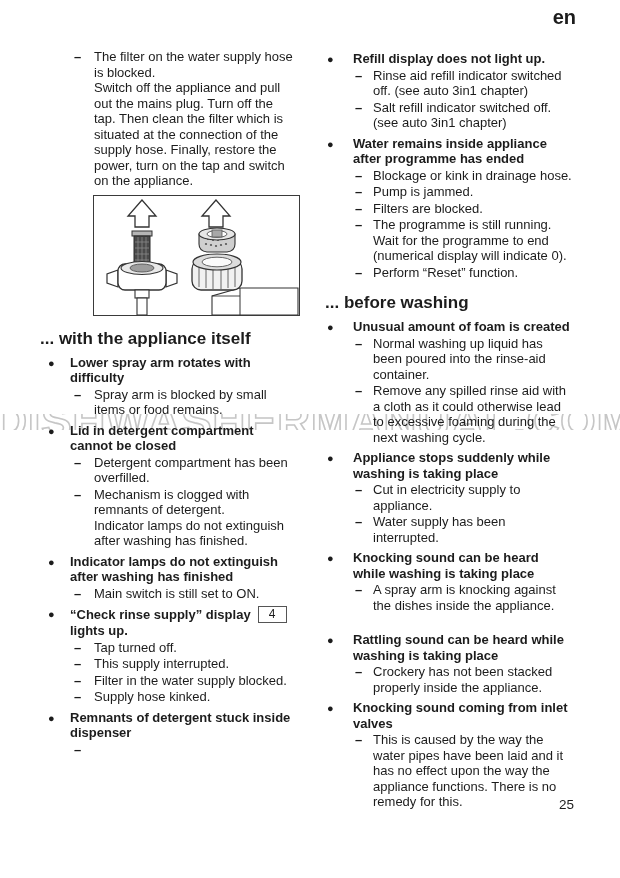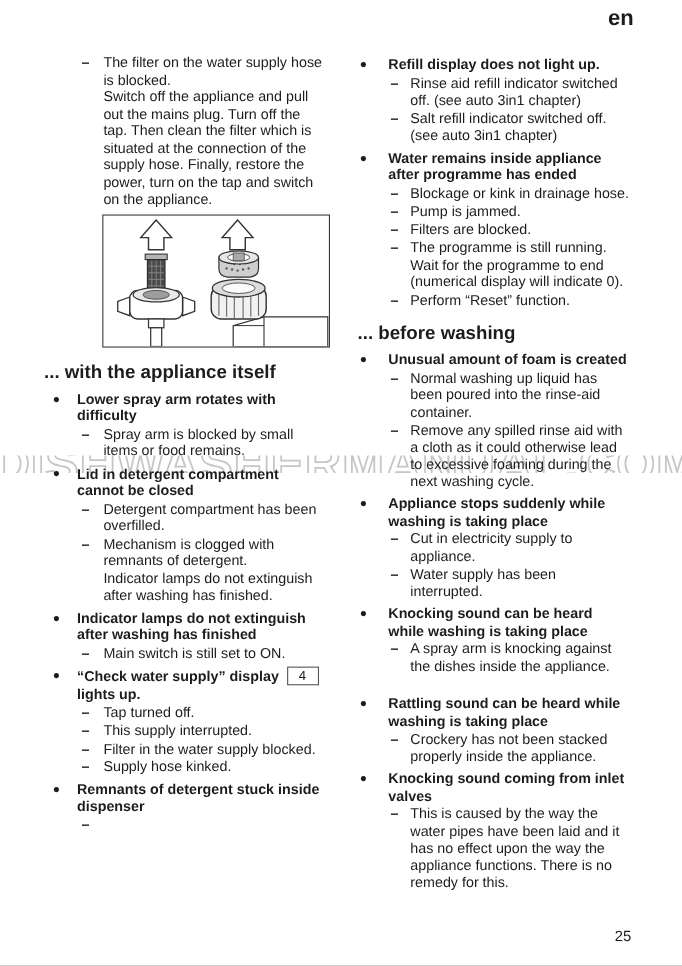--- a/index.html
+++ b/index.html
@@ -3,21 +3,21 @@
 <meta charset="utf-8">
 <style>
   html,body { margin:0; padding:0; background:#888; }
   .page {
     position:relative; width:620px; height:878px; margin:0 auto;
     background:#ffffff; overflow:hidden;
     font-family:"Liberation Sans", sans-serif;
     font-size:13px; line-height:15.5px; color:#1c1c1c;
   }
   .lang-label { position:absolute; top:10px; right:44px; font-size:20px; font-weight:bold; z-index:2; }
-  .page-number { position:absolute; top:843px; right:46px; font-size:13.5px; z-index:2; }
+  .page-number { position:absolute; top:797px; right:46px; font-size:13.5px; z-index:2; }
 
   .watermark {
     position:absolute; left:-6px; top:414px; width:632px; z-index:0;
     text-align:center; white-space:nowrap; overflow:hidden;
     font-size:46px; font-weight:bold; letter-spacing:0.5px;
     color:transparent; -webkit-text-stroke:1.6px #c6c6c6;
   }
 
   .col { position:absolute; top:48px; z-index:1; }
   .col-left  { left:40px;  width:262px; }
@@ -174,21 +174,21 @@
       <span class="txt">Indicator lamps do not extinguish
 after washing has finished</span>
     </div>
     <div class="item dash">
       <span class="marker">–</span>
       <span class="txt">Main switch is still set to ON.</span>
     </div>
 
     <div class="item bullet">
       <span class="marker">●</span>
-      <span class="txt"><span>“Check water supply” display</span><span class="badge">4</span><span class="post-line">lights up.</span></span>
+      <span class="txt"><span>“Check rinse supply” display</span><span class="badge">4</span><span class="post-line">lights up.</span></span>
     </div>
 
     <div class="item dash">
       <span class="marker">–</span>
       <span class="txt">Tap turned off.</span>
     </div>
     <div class="item dash">
       <span class="marker">–</span>
       <span class="txt">This supply interrupted.</span>
     </div>

